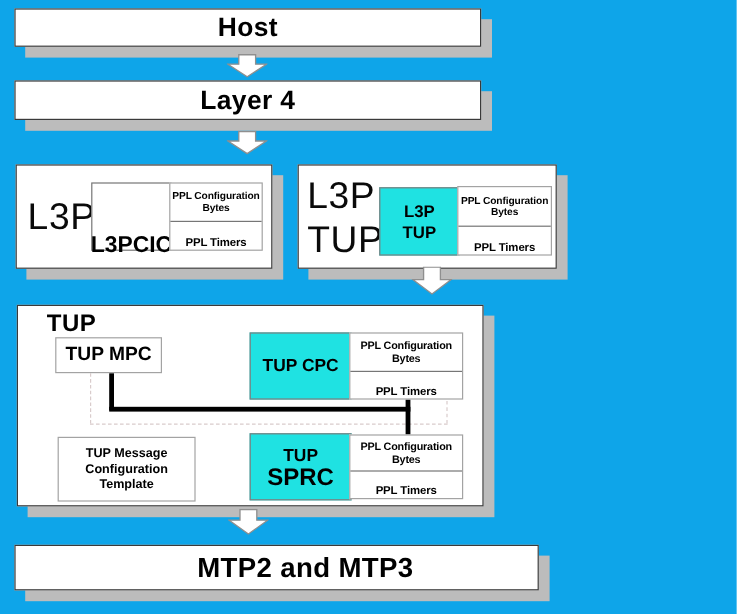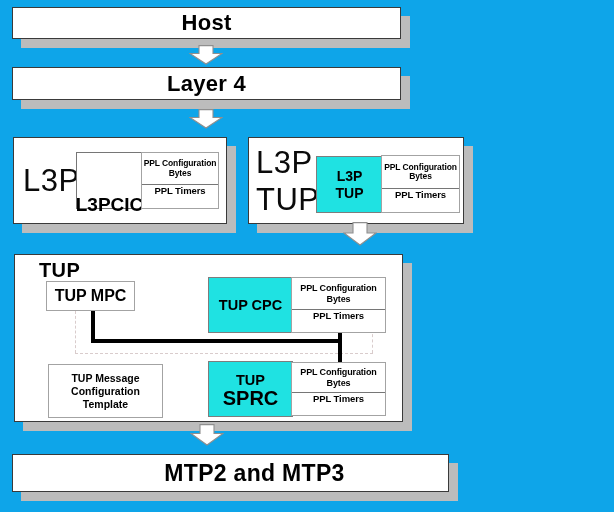--- a/index.html
+++ b/index.html
@@ -34,21 +34,21 @@
   .cyanbox{
     position:absolute;border:1px solid #7d7d7d;
     display:flex;flex-direction:column;align-items:center;justify-content:center;text-align:center;
   }
   .module-label{font-weight:bold;}
   .ppl-group{position:absolute;background:#fff;border:1px solid #a3a3a3;display:flex;flex-direction:column;}
   .ppl-top{
     border-bottom:1px solid #767676;flex:0 0 auto;
     display:flex;align-items:center;justify-content:center;text-align:center;
   }
-  .ppl-bottom{flex:1 1 auto;display:flex;align-items:flex-start;justify-content:center;text-align:center;}
+  .ppl-bottom{flex:1 1 auto;display:flex;align-items:flex-end;justify-content:center;text-align:center;}
   .ppl-small{font-size:8.5px;font-weight:bold;line-height:9.5px;letter-spacing:-0.1px;}
   .ppl-wide{font-size:9px;font-weight:bold;line-height:11px;letter-spacing:-0.15px;}
   .ppl-timers{font-size:9.5px;font-weight:bold;letter-spacing:-0.1px;}
   
   .thick{position:absolute;background:#000;}
   .dash-v{position:absolute;width:0;border-left:1px dashed #d9cccc;}
   .dash-h{position:absolute;height:0;border-top:1px dashed #d9cccc;}
   .arrow{position:absolute;z-index:6;}
   .line2{display:block;}
 </style>

